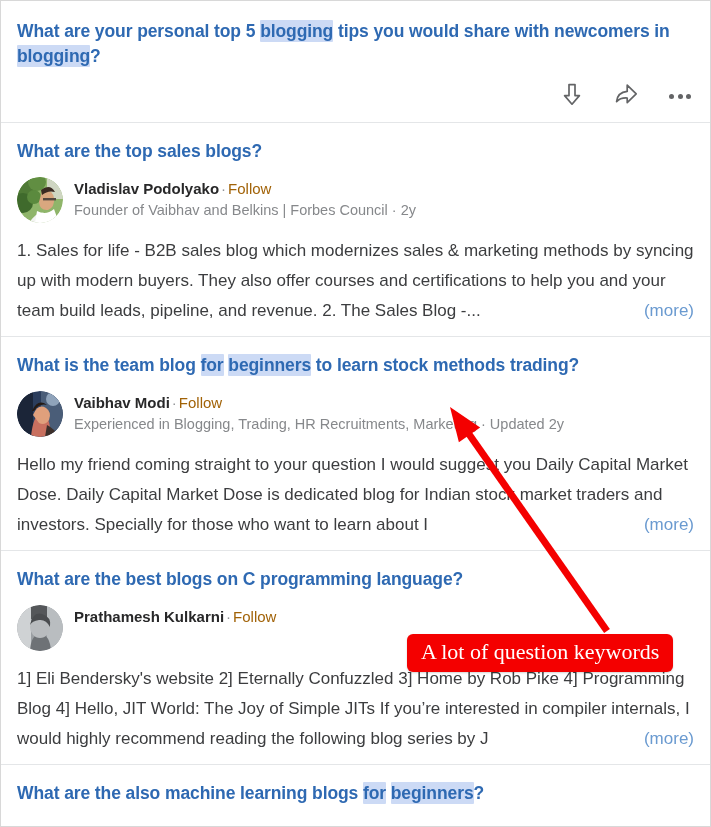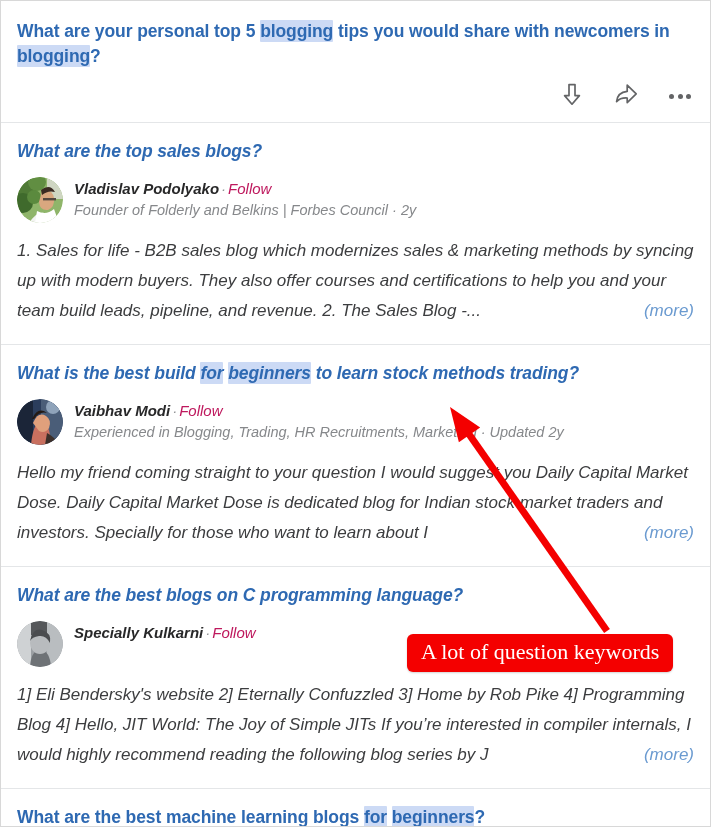--- a/index.html
+++ b/index.html
@@ -85,22 +85,21 @@
     display: block;
     width: 5px;
     height: 5px;
     border-radius: 50%;
     background: #636466;
   }
 
   
   .card-ans {
     padding-top: 16px;
-    padding-bottom: 18px;
-    font-style: italic;
+    padding-bottom: 10px;
   }
   .card-ans .q-title { margin-bottom: 13px; }
 
   .byline {
     display: flex;
     align-items: flex-start;
     gap: 11px;
     margin-bottom: 13px;
   }
   .avatar {
@@ -122,21 +121,21 @@
     font-size: 15px;
     line-height: 20px;
     white-space: nowrap;
   }
   .author {
     color: #282829;
     font-weight: bold;
   }
   .sep { color: #939598; padding: 0 2px; }
   .follow {
-    color: #be185d;
+    color: #a16207;
     font-weight: normal;
     cursor: pointer;
   }
   .cred {
     font-size: 14.5px;
     line-height: 21px;
     color: #86888b;
     white-space: nowrap;
     margin-top: 1px;
   }
@@ -256,34 +255,34 @@
               <path d="M12 46 q11 -17 22 -6 l4 6 Z" fill="#f2f3f1"></path>
               <path d="M25 14 q10 -3 12 7 q1 9 -6 12 q-8 1 -9 -8 Z" fill="#d9a77f"></path>
               <path d="M24 13 q9 -7 14 2 q-7 -2 -13 3 Z" fill="#3a2a22"></path>
               <rect x="26" y="21" width="13" height="2.4" fill="#55483f"></rect>
               <path d="M20 34 q9 5 17 -2 l5 14 -24 0 Z" fill="#ffffff"></path>
             </g>
           </svg>
         </div>
         <div class="byline-txt">
           <div class="line1"><span class="author">Vladislav Podolyako</span><span class="sep">·</span><span class="follow">Follow</span></div>
-          <div class="cred">Founder of Folderly and Belkins | Forbes Council · 2y</div>
+          <div class="cred">Founder of Vaibhav and Belkins | Forbes Council · 2y</div>
         </div>
       </div>
       <div class="body">
         <span class="txt">1. Sales for life - B2B sales blog which modernizes sales &amp; marketing methods by syncing up with modern buyers. They also offer courses and certifications to help you and your team build leads, pipeline, and revenue. 2. The Sales Blog -...</span>
         <span class="fade">
             <span class="more">(more)</span>
           </span>
       </div>
     </div>
 
     <div class="card card-ans">
       <div class="q-title">
-        <span>What is the best build </span><span class="hl">for</span><span> </span><span class="hl">beginners</span><span> to learn stock methods trading?</span>
+        <span>What is the team blog </span><span class="hl">for</span><span> </span><span class="hl">beginners</span><span> to learn stock methods trading?</span>
       </div>
       <div class="byline">
         <div class="avatar">
           <svg viewBox="0 0 46 46">
             <defs>
                 <clipPath id="c2">
                   <circle cx="23" cy="23" r="23"></circle>
                 </clipPath>
               </defs>
             <g clip-path="url(#c2)">
@@ -328,34 +327,34 @@
               <rect x="0" y="0" width="14" height="46" fill="#cfd2d4"></rect>
               <rect x="30" y="0" width="16" height="46" fill="#b9bdc0"></rect>
               <rect x="14" y="0" width="16" height="14" fill="#55575a"></rect>
               <path d="M13 46 q1 -16 10 -18 q10 2 11 18 Z" fill="#6e7276"></path>
               <ellipse cx="23" cy="22" rx="10" ry="11" fill="#b8bbbe"></ellipse>
               <path d="M13 20 q3 -14 12 -11 q10 3 8 13 q-4 -8 -11 -7 q-7 1 -9 5 Z" fill="#4a4c4f"></path>
             </g>
           </svg>
         </div>
         <div class="byline-txt">
-          <div class="line1"><span class="author">Specially Kulkarni</span><span class="sep">·</span><span class="follow">Follow</span></div>
+          <div class="line1"><span class="author">Prathamesh Kulkarni</span><span class="sep">·</span><span class="follow">Follow</span></div>
         </div>
       </div>
       <div class="body">
         <span class="txt">1] Eli Bendersky's website 2] Eternally Confuzzled 3] Home by Rob Pike 4] Programming Blog 4] Hello, JIT World: The Joy of Simple JITs If you’re interested in compiler internals, I would highly recommend reading the following blog series by J</span>
         <span class="fade">
             <span class="more">(more)</span>
           </span>
       </div>
     </div>
 
     <div class="card card-tail">
       <div class="q-title">
-        <span>What are the best machine learning blogs </span><span class="hl">for</span><span> </span><span class="hl">beginners</span><span>?</span>
+        <span>What are the also machine learning blogs </span><span class="hl">for</span><span> </span><span class="hl">beginners</span><span>?</span>
       </div>
 
     </div>
 
   </div>
 
   <div class="overlay">
     <svg width="711" height="827" viewBox="0 0 711 827">
       <g id="arrow-g">
           <line x1="606" y1="630" x2="465.07068249796976" y2="428.9288718442371" stroke="#f40000" stroke-width="7" stroke-linecap="butt"></line>

